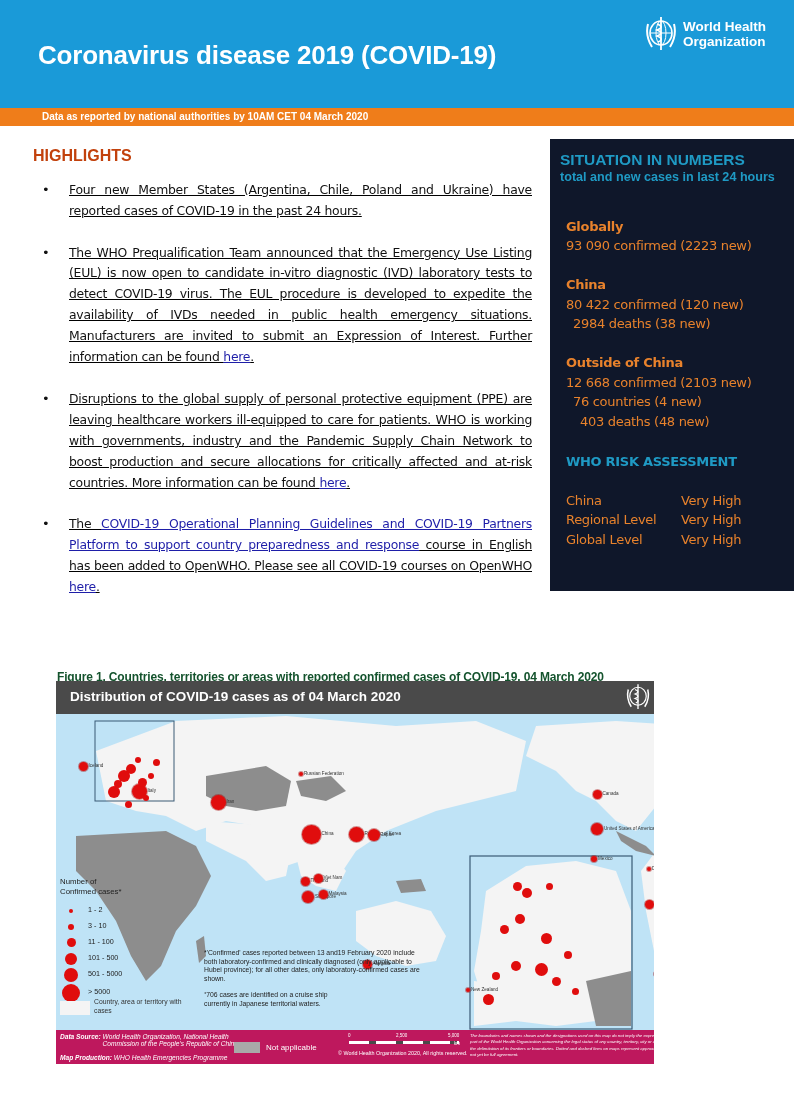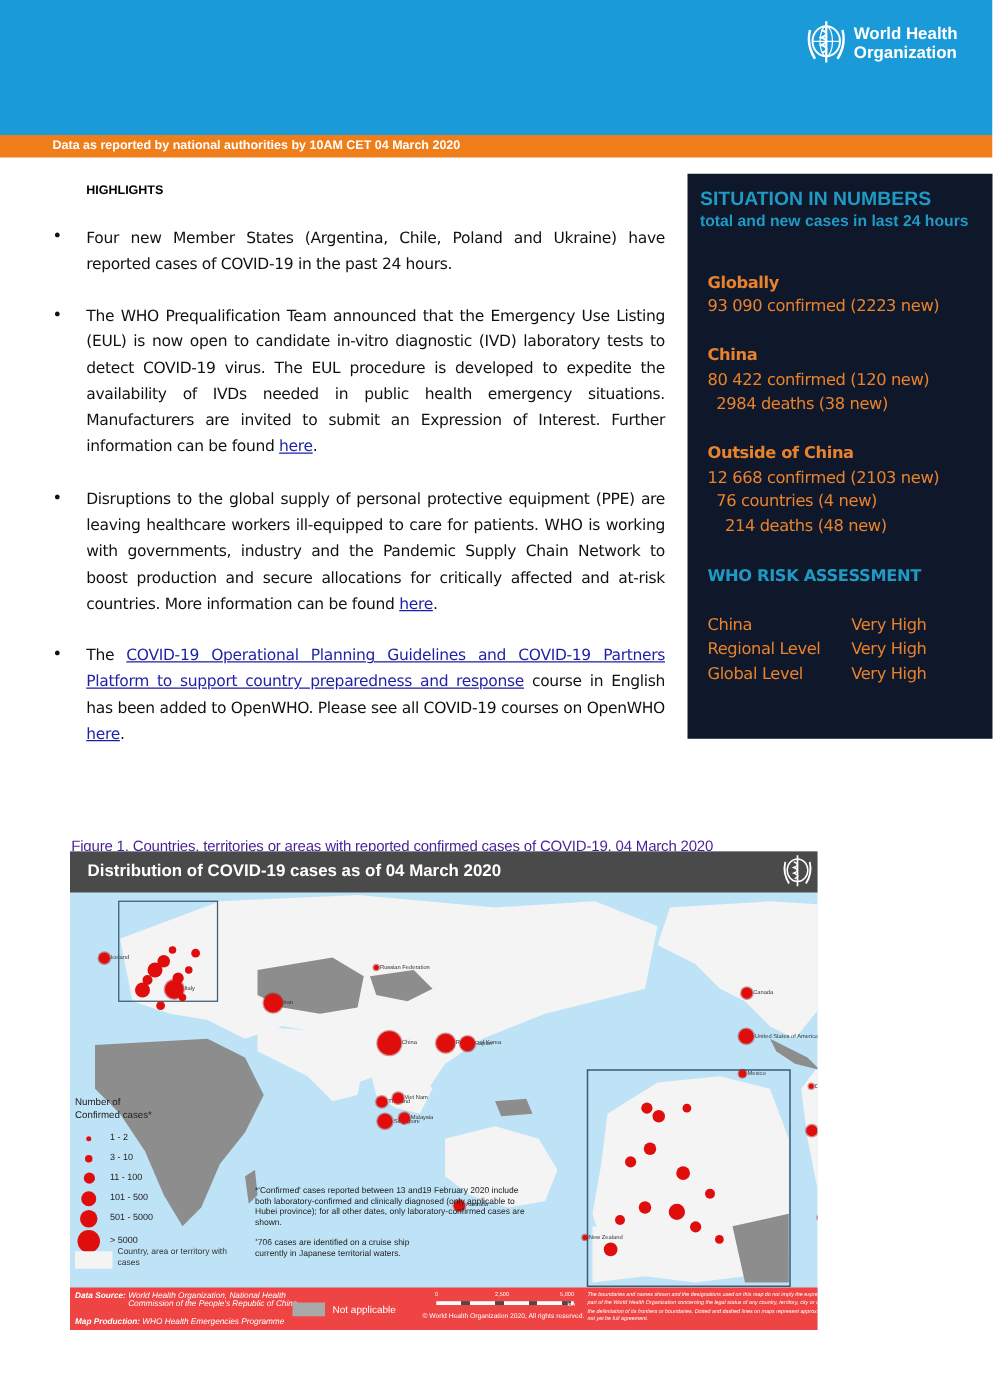--- a/index.html
+++ b/index.html
@@ -10,43 +10,43 @@
   .header { position: absolute; left: 0; top: 0; width: 794px; height: 108px; background: #1a9ad8; }
   .title { position: absolute; left: 38px; top: 40px; color: #fff; font-weight: bold; font-size: 26px; letter-spacing: -0.2px; }
   .subtitle { position: absolute; left: 38px; top: 73px; color: #fff; font-weight: bold; font-size: 19px; }
   .who-logo { position: absolute; left: 644px; top: 12px; width: 150px; height: 44px; display: flex; align-items: center; }
   .who-emblem { width: 34px; height: 40px; }
   .who-text { color: #fff; font-weight: bold; font-size: 13.5px; line-height: 15px; margin-left: 5px; }
   .date-bar { position: absolute; left: 0; top: 108px; width: 794px; height: 18px; background: #ef7d1a; }
   .date-text { position: absolute; left: 42px; top: 3px; color: #fff; font-size: 10px; font-weight: bold; }
 
   
-  .hl-heading { position: absolute; left: 33px; top: 147px; color: #000000; font-weight: bold; font-size: 10px; margin-left: 36px; }
-  .bullets { position: absolute; left: 42px; top: 180px; width: 490px; }
+  .hl-heading { position: absolute; left: 33px; top: 147px; color: #c2410c; font-weight: bold; font-size: 16px; }
+  .bullets { position: absolute; left: 42px; top: 180px; width: 490px; text-decoration: underline; }
   .bullet { position: relative; padding-left: 27px; font-family: "DejaVu Sans", sans-serif; font-size: 12.4px; line-height: 20.8px; color: #111; text-align: justify; margin-bottom: 21px; letter-spacing: -0.25px; }
   .bullet::before { content: "•"; position: absolute; left: 0; top: 0; font-size: 13px; }
   .bullet a { color: #1e1ea8; text-decoration: underline; }
 
   
   .side { position: absolute; left: 550px; top: 139px; width: 286px; height: 452px; background: #0f172a; }
   .side-h { position: absolute; left: 10px; top: 12px; color: #1f9ac4; font-weight: bold; font-size: 15.5px; }
   .side-sub { position: absolute; left: 10px; top: 31px; width: 220px; color: #1f9ac4; font-weight: bold; font-size: 12.6px; line-height: 14.5px; }
   .side-txt { position: absolute; color: #e8822c; font-family: "DejaVu Sans", sans-serif; font-size: 13px; white-space: nowrap; letter-spacing: -0.3px; }
   .side-txt.b { font-weight: bold; }
   .risk-h { position: absolute; left: 16px; top: 315px; color: #1f9ac4; font-weight: bold; font-size: 13px; font-family: "DejaVu Sans", sans-serif; letter-spacing: -0.3px; }
 
   
-  .fig-caption { position: absolute; left: 57px; top: 670px; color: #4c1d95; font-weight: normal; font-size: 12px; letter-spacing: -0.15px; }
+  .fig-caption { position: absolute; left: 57px; top: 670px; color: #14532d; font-weight: bold; font-size: 12px; letter-spacing: -0.15px; }
   .map { position: absolute; left: 56px; top: 681px; width: 598px; height: 383px; background: #bfe3f6; overflow: hidden; }
   .map-title-bar { position: absolute; left: 0; top: 0; width: 678px; height: 33px; background: #4a4a4a; }
   .map-title { position: absolute; left: 14px; top: 8px; color: #fff; font-weight: bold; font-size: 13.5px; }
   .map-who { position: absolute; left: 568px; top: 1px; display: flex; align-items: center; }
   .map-who .who-text { font-size: 11px; line-height: 12px; font-weight: normal; }
   .map-who .who-emblem { width: 28px; height: 30px; }
-  .map-footer { position: absolute; left: 0; top: 349px; width: 678px; height: 34px; background: #ef4444; }
+  .map-footer { position: absolute; left: 0; top: 349px; width: 678px; height: 34px; background: #be185d; }
   .ft { position: absolute; color: #fff; font-size: 6.6px; font-style: italic; white-space: nowrap; }
   .ft b { font-weight: bold; }
   .na-box { position: absolute; left: 178px; top: 12px; width: 26px; height: 11px; background: #a9a9a9; }
   .na-label { position: absolute; left: 210px; top: 13px; color: #fff; font-size: 8px; }
   .copyright { position: absolute; left: 282px; top: 20px; color: #fff; font-size: 5.4px; white-space: nowrap; }
   .scale-bar { position: absolute; left: 293px; top: 11px; width: 110px; height: 3px; background: repeating-linear-gradient(90deg, #fff 0 20px, #4a4a4a 20px 27px); }
   .scale-lbl { position: absolute; color: #fff; font-size: 4.5px; top: 3px; }
   .disclaimer { position: absolute; left: 414px; top: 3px; width: 262px; color: #fff; font-size: 4.3px; line-height: 6.4px; font-style: italic; }
 
   .legend { position: absolute; left: 4px; top: 196px; }
@@ -58,20 +58,21 @@
   .country-lbl { position: absolute; left: 34px; top: 121px; font-size: 6.8px; color: #333; line-height: 8.5px; width: 90px; }
 
   .note { position: absolute; color: #222; font-size: 6.8px; line-height: 8.6px; }
 
   .lbl { position: absolute; font-size: 4.6px; color: #333; white-space: nowrap; line-height: 5px; }
 </style>
 </head>
 <body>
 
 <div class="header">
+  <div class="title">Coronavirus disease 2019 (COVID-19)</div>
   <div class="who-logo">
     <svg class="who-emblem" viewBox="0 0 34 40">
       <ellipse cx="17" cy="19" rx="11" ry="12" fill="none" stroke="#fff" stroke-width="1.6"></ellipse>
       <ellipse cx="17" cy="19" rx="5" ry="12" fill="none" stroke="#fff" stroke-width="1"></ellipse>
       <line x1="6" y1="19" x2="28" y2="19" stroke="#fff" stroke-width="1"></line>
       <line x1="17" y1="3" x2="17" y2="36" stroke="#fff" stroke-width="1.8"></line>
       <path d="M13 10 Q21 13 13 16 Q21 19 13 22 Q21 25 14 28" fill="none" stroke="#fff" stroke-width="1.6"></path>
       <path d="M4 10 Q1 22 8 33 M30 10 Q33 22 26 33" fill="none" stroke="#fff" stroke-width="2"></path>
     </svg>
     <div class="who-text">
@@ -107,21 +108,21 @@
   <div class="side-txt b" style="left:16px;top:80px">Globally</div>
   <div class="side-txt" style="left:16px;top:99px">93 090 confirmed (2223 new)</div>
 
   <div class="side-txt b" style="left:16px;top:138px">China</div>
   <div class="side-txt" style="left:16px;top:158px">80 422 confirmed (120 new)</div>
   <div class="side-txt" style="left:23px;top:177px">2984 deaths (38 new)</div>
 
   <div class="side-txt b" style="left:16px;top:216px">Outside of China</div>
   <div class="side-txt" style="left:16px;top:236px">12 668 confirmed (2103 new)</div>
   <div class="side-txt" style="left:23px;top:255px">76 countries (4 new)</div>
-  <div class="side-txt" style="left:30px;top:275px">214 deaths (48 new)</div>
+  <div class="side-txt" style="left:30px;top:275px">403 deaths (48 new)</div>
 
   <div class="risk-h">WHO RISK ASSESSMENT</div>
   <div class="side-txt" style="left:16px;top:354px">China</div>
   <div class="side-txt" style="left:131px;top:354px">Very High</div>
   <div class="side-txt" style="left:16px;top:373px">Regional Level</div>
   <div class="side-txt" style="left:131px;top:373px">Very High</div>
   <div class="side-txt" style="left:16px;top:393px">Global Level</div>
   <div class="side-txt" style="left:131px;top:393px">Very High</div>
 </div>
 

